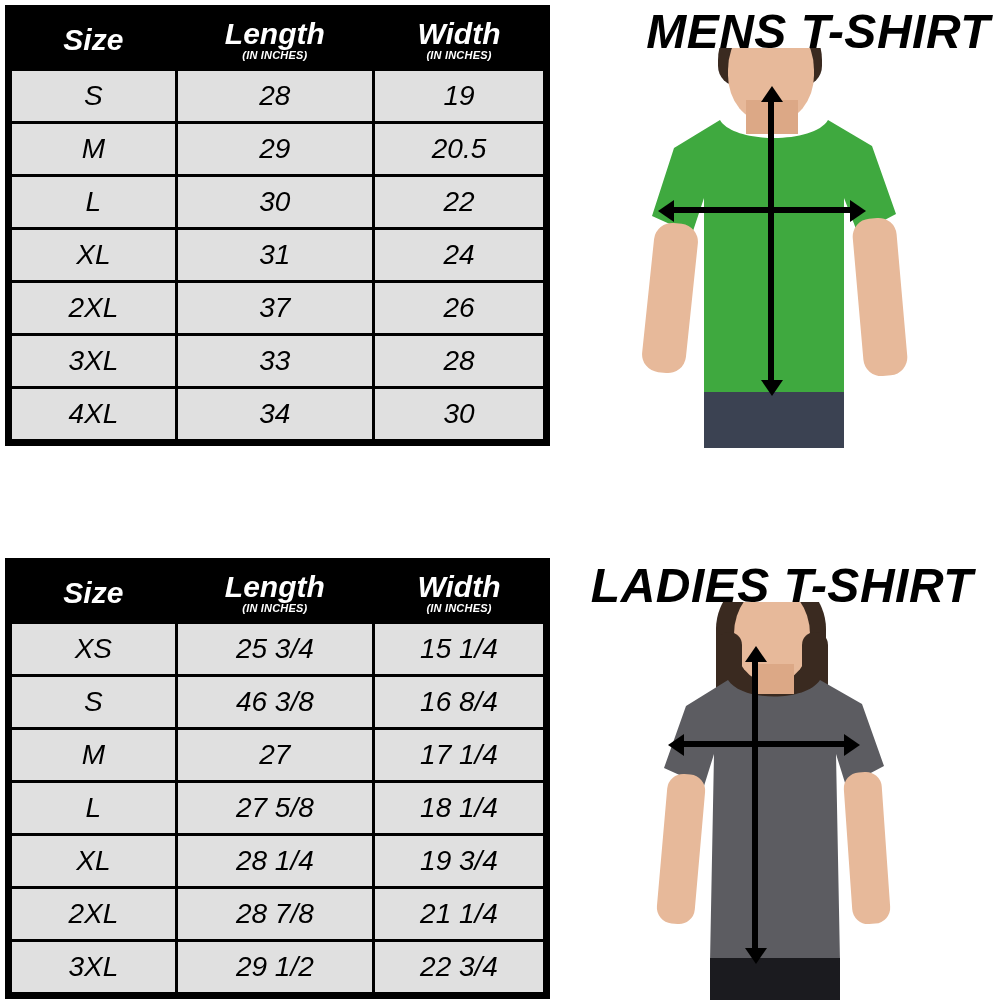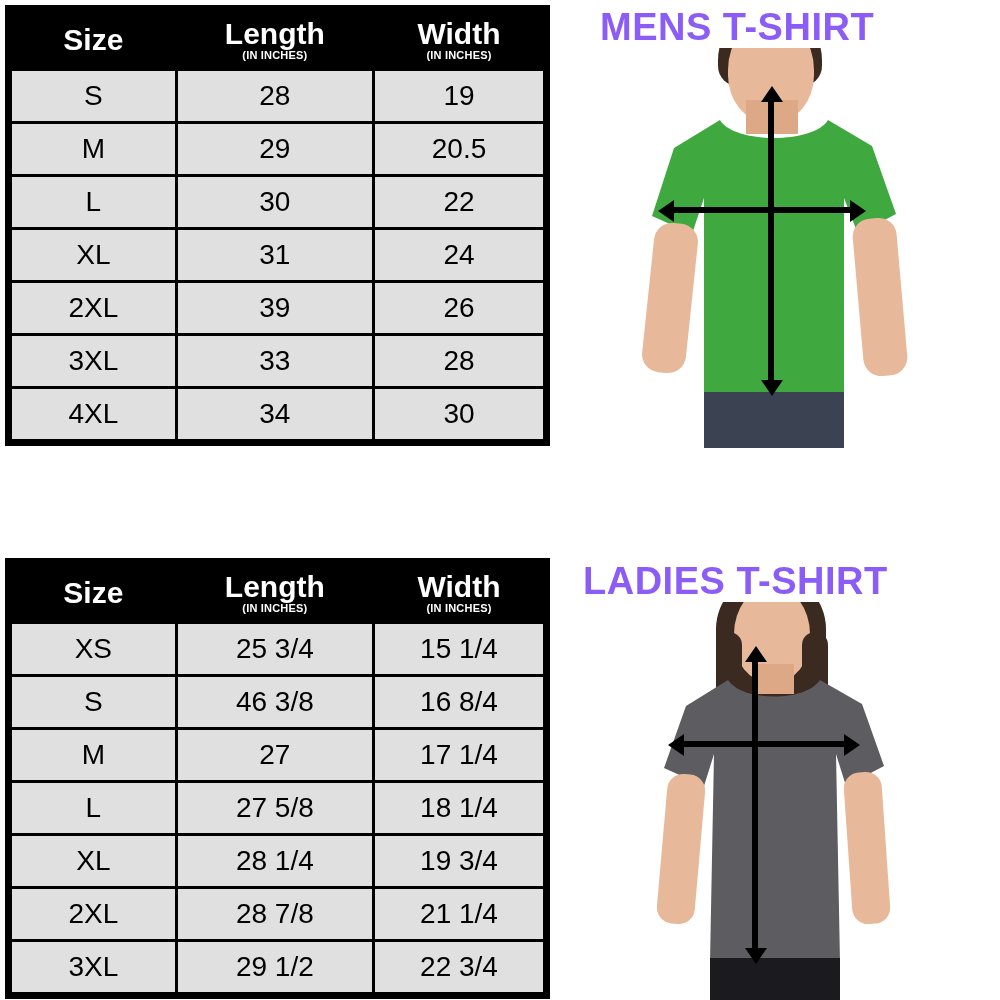--- a/index.html
+++ b/index.html
@@ -9,20 +9,21 @@
     height: 1000px;
     background: #ffffff;
     font-family: "Liberation Sans", sans-serif;
     overflow: hidden;
   }
 
   .page {
     position: relative;
     width: 888px;
     height: 1000px;
+    font-style: italic;
   }
 
   .block {
     position: absolute;
   }
 
   
   .chart {
     width: 545px;
     border-collapse: collapse;
@@ -57,25 +58,25 @@
     height: 50px;
     font-size: 28px;
     font-weight: normal;
   }
   .col-size { width: 31%; }
   .col-len  { width: 37%; }
   .col-wid  { width: 32%; }
 
   
   .panel-title {
-    font-size: 38px;
+    font-size: 48px;
     font-weight: bold;
-    color: #8b5cf6;
+    color: #000000;
     letter-spacing: 0.5px;
-    text-align: left;
+    text-align: right;
     width: 100%;
     line-height: 1;
   }
 
   .shirt-stage {
     position: relative;
     width: 390px;
     height: 400px;
     overflow: hidden;
   }
@@ -157,21 +158,21 @@
           <td>30</td>
           <td>22</td>
         </tr>
         <tr>
           <td>XL</td>
           <td>31</td>
           <td>24</td>
         </tr>
         <tr>
           <td>2XL</td>
-          <td>39</td>
+          <td>37</td>
           <td>26</td>
         </tr>
         <tr>
           <td>3XL</td>
           <td>33</td>
           <td>28</td>
         </tr>
         <tr>
           <td>4XL</td>
           <td>34</td>

